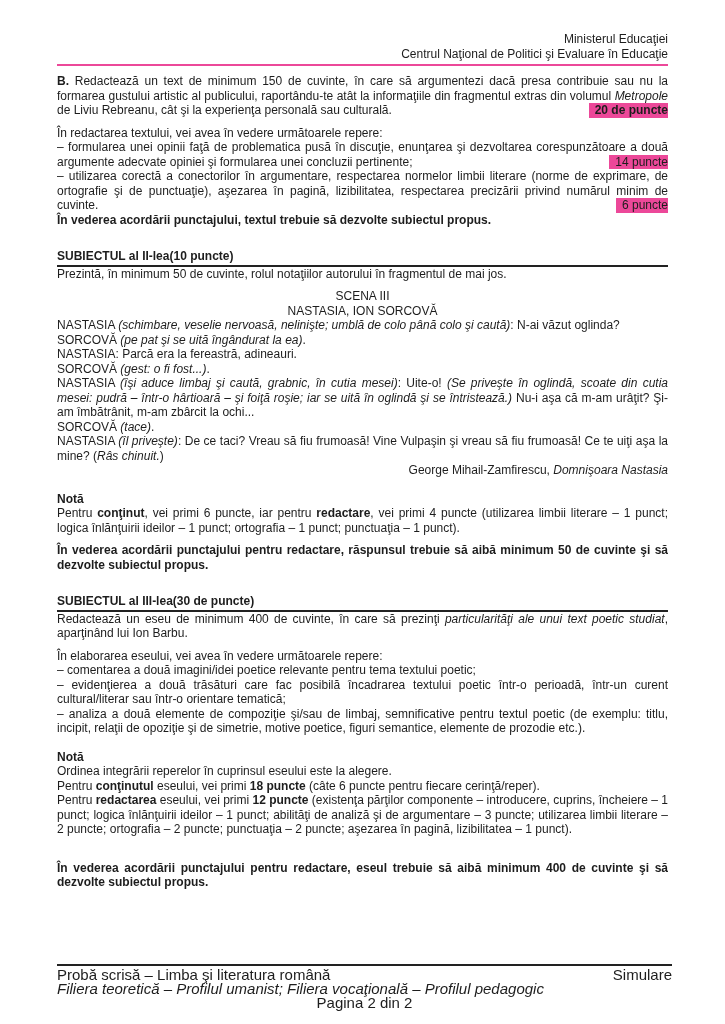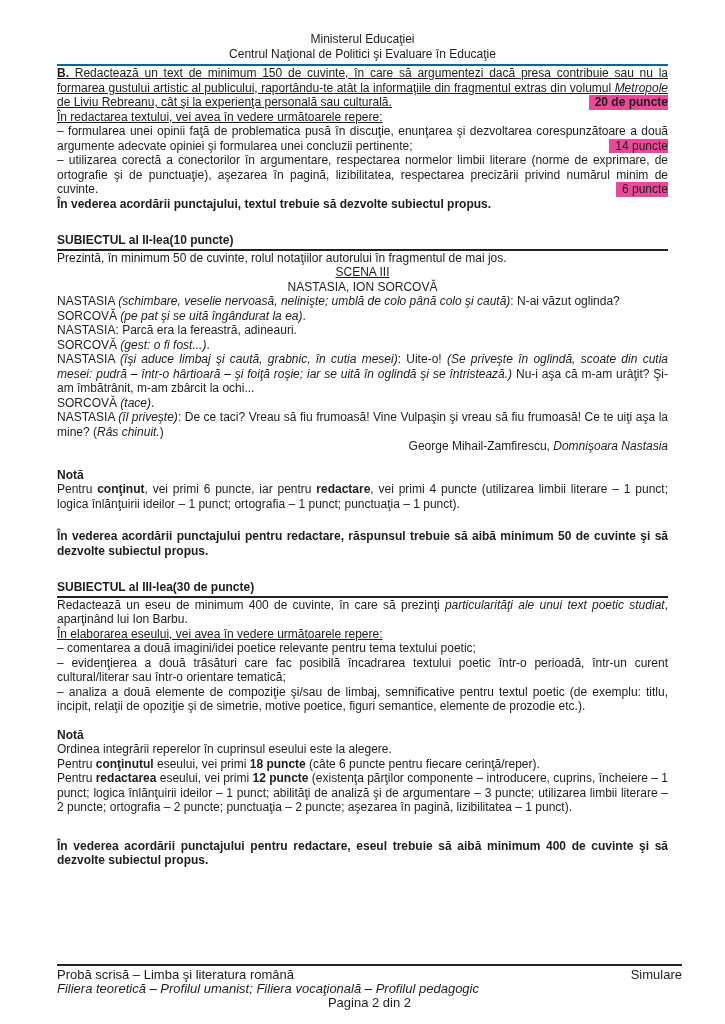--- a/index.html
+++ b/index.html
@@ -9,36 +9,36 @@
     font-size:12px;line-height:14.5px;color:#1d1d1d;
     margin:0 auto;overflow:hidden;box-sizing:border-box;
   }
   .content{padding:32px 57px 0 57px;}
   p,div{margin:0;}
   .center{text-align:center;}
   .right{text-align:right;}
   .just{text-align:justify;}
   .b{font-weight:bold;}
   .i{font-style:italic;}
-  .hdr{text-align:center;padding-bottom:3px;border-bottom:2px solid #0369a1;}
+  .hdr{text-align:right;padding-bottom:3px;border-bottom:2px solid #ec4899;}
   .heading{
     display:flex;justify-content:flex-start;align-items:flex-end;
     font-weight:bold;border-bottom:2px solid #222;padding-bottom:1px;
   }
   .scored{position:relative;}
   .pts{position:absolute;right:0;bottom:0;background:#ec4899;padding-left:6px;}
-  .mt8{text-decoration:underline;}
-  .mt10{margin-top:18px;}
+  .mt8{margin-top:8px;}
+  .mt10{margin-top:8px;}
   .mt12{margin-top:24px;}
   .mt14{margin-top:14px;}
   .mt22{margin-top:22px;}
   .footer{
-    position:absolute;left:57px;right:43px;bottom:14px;
+    position:absolute;left:57px;right:53px;bottom:14px;
     border-top:2px solid #222;padding-top:2px;
-    font-size:13px;line-height:14px;
+    font-size:15px;line-height:14px;
   }
   .footer-row{display:flex;justify-content:space-between;}
 </style>
 </head>
 <body>
 
 <div class="page">
   <div class="content">
 
     <div class="hdr">

